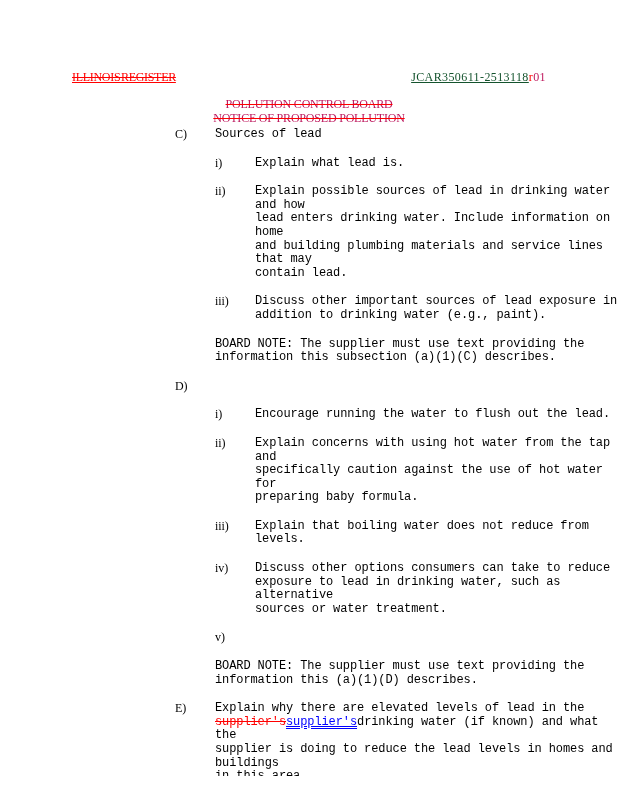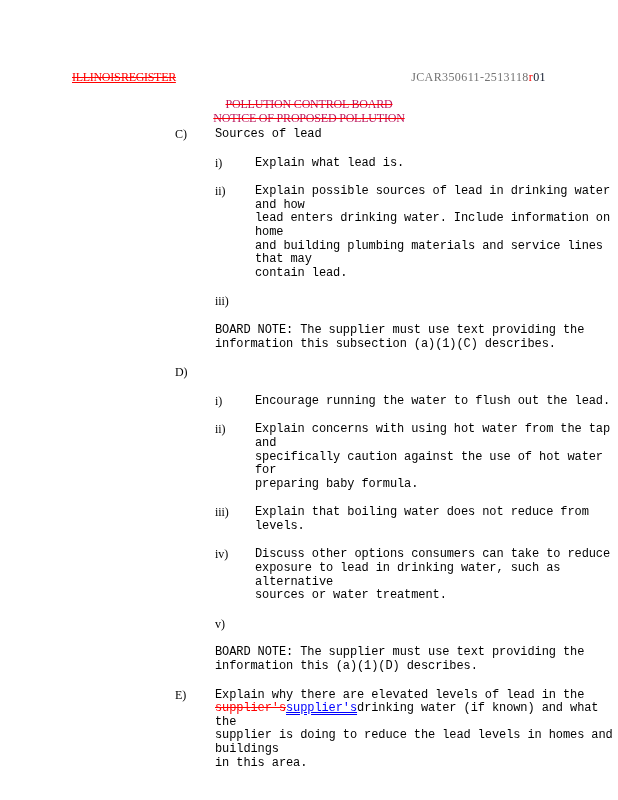--- a/index.html
+++ b/index.html
@@ -30,24 +30,25 @@
   }
   .register-title {
     color: #ff0000;
     text-decoration: underline line-through;
     text-decoration-color: #ff0000;
     letter-spacing: -0.3px;
     word-spacing: -2px;
   }
   .jcar { letter-spacing: 0.4px; }
   .seg-link {
-    color: #737373;
+    color: #14532d;
+    text-decoration: underline;
   }
   .seg-red { color: #ff0000; }
-  .seg-blue { color: #0f172a; }
+  .seg-blue { color: #be185d; }
   
   .titles {
     position: absolute;
     top: 97px;
     left: 0;
     right: 0;
     text-align: center;
     line-height: 14px;
   }
   .title-line {
@@ -111,20 +112,22 @@
       </div>
       <div class="row l2">
         <div class="label">ii)</div>
         <div class="txt"><span>Explain possible sources of lead in drinking water and how
 lead enters drinking water. Include information on home
 and building plumbing materials and service lines that may
 contain lead.</span></div>
       </div>
       <div class="row l2">
         <div class="label">iii)</div>
+        <div class="txt"><span>Discuss other important sources of lead exposure in
+addition to drinking water (e.g., paint).</span></div>
       </div>
       <div class="row l2 note">
         <div class="txt"><span>BOARD NOTE:  The supplier must use text providing the
 information this subsection (a)(1)(C) describes.</span></div>
       </div>
       <div class="row l1">
         <div class="label">D)</div>
       </div>
       <div class="row l2">
         <div class="label">i)</div>

